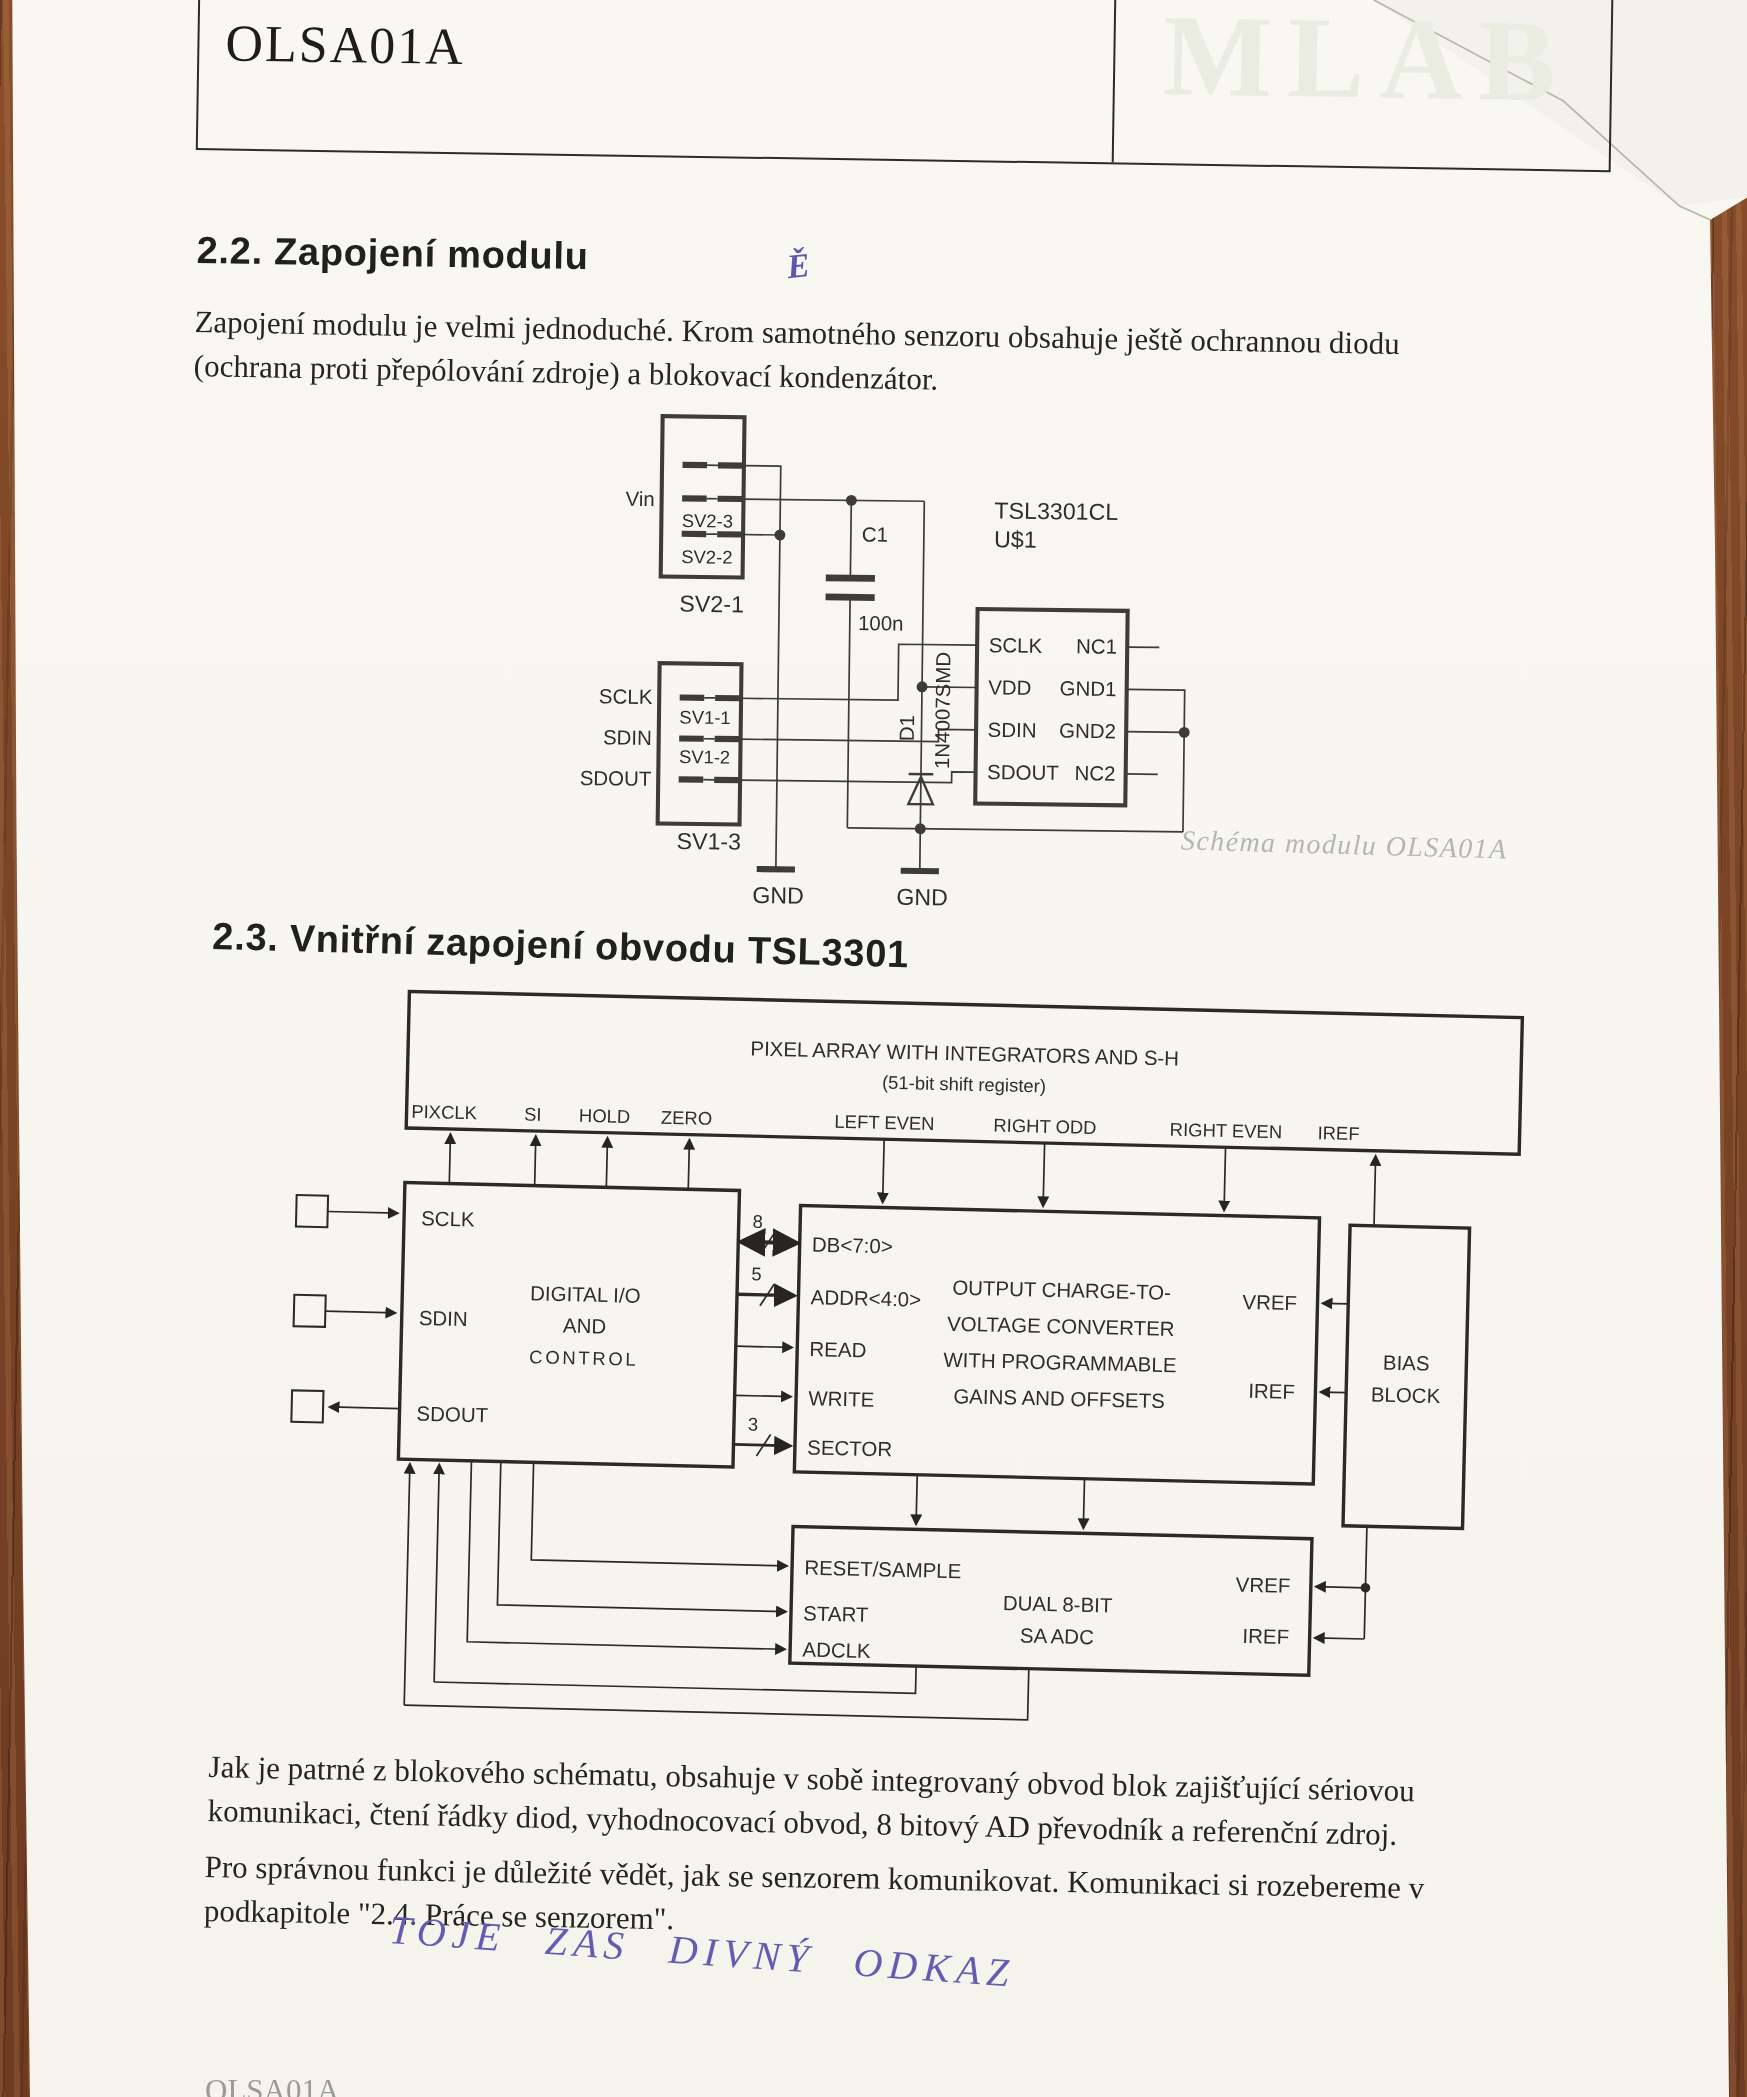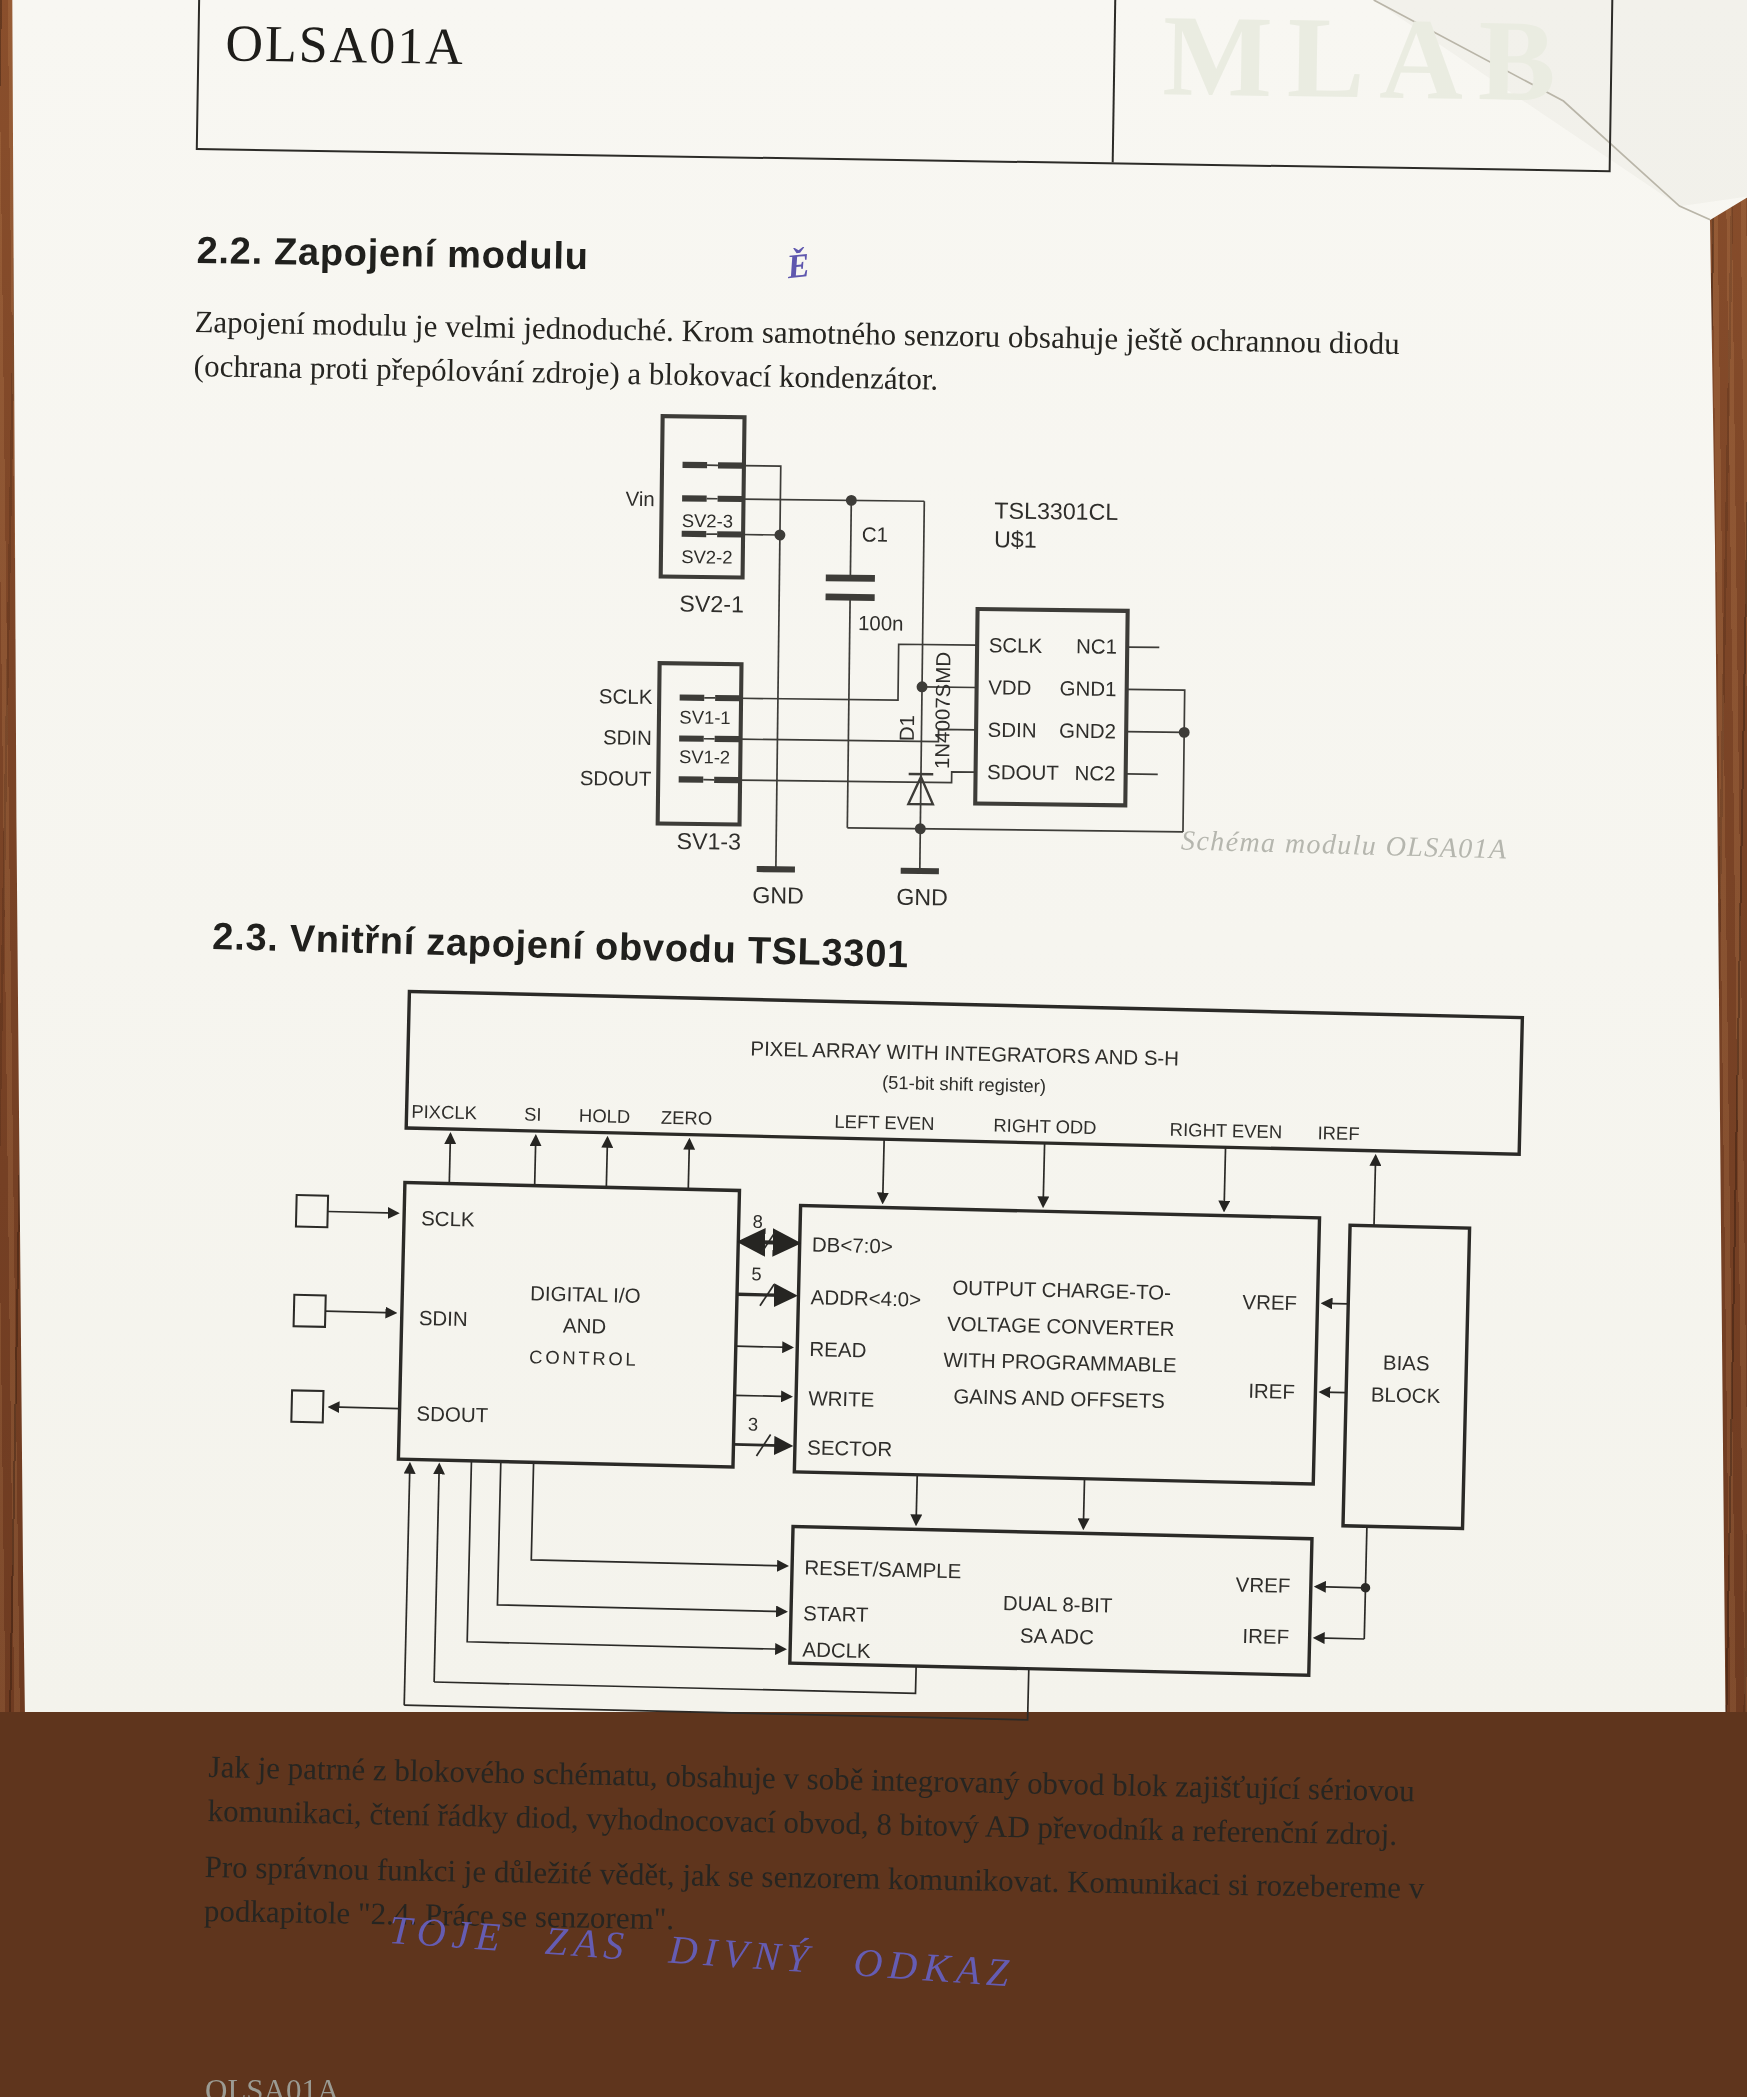--- a/index.html
+++ b/index.html
@@ -3,21 +3,21 @@
 <meta charset="utf-8">
 <style>
   :root{
     --wood:#7a4226; --paper:#f7f6f0; --ink:#23221f; --ink-soft:#2c2b27;
     --ink-blue:#5f57ae; --line:#3a3936; --faint:#b5b6ae;
   }
   *{box-sizing:border-box}
   html,body{margin:0;padding:0}
   body{width:1748px;height:2097px;overflow:hidden;font-family:"Liberation Sans",sans-serif;background:#5f351d}
   .abs{position:absolute}
-  .page{position:relative;width:1748px;height:1712px;
+  .page{position:relative;width:1748px;height:2097px;
     background:
       repeating-linear-gradient(91deg, rgba(20,8,2,.30) 0 2px, transparent 2px 18px, rgba(30,12,4,.16) 18px 20.5px, transparent 20.5px 39px),
       repeating-linear-gradient(89.3deg, rgba(255,196,130,.12) 0 5.5px, transparent 5.5px 14.3px),
       linear-gradient(180deg,#8a4f2c 0%, #7c4527 38%, #6e3b21 100%);
   }
   .paper{position:absolute;inset:0;background:linear-gradient(180deg,#f8f7f2 0%,#f6f5ef 55%,#f4f3ec 100%);
     clip-path:polygon(12.3px 0,1376px 0,1748px 0,1748px 197px,1710px 220px,1715px 546px,1721px 1229px,1729px 2097px,30px 2097px,23px 1570px,16.4px 819px,12.3px 0);
   }
   .crease{position:absolute;inset:0;pointer-events:none}
 

